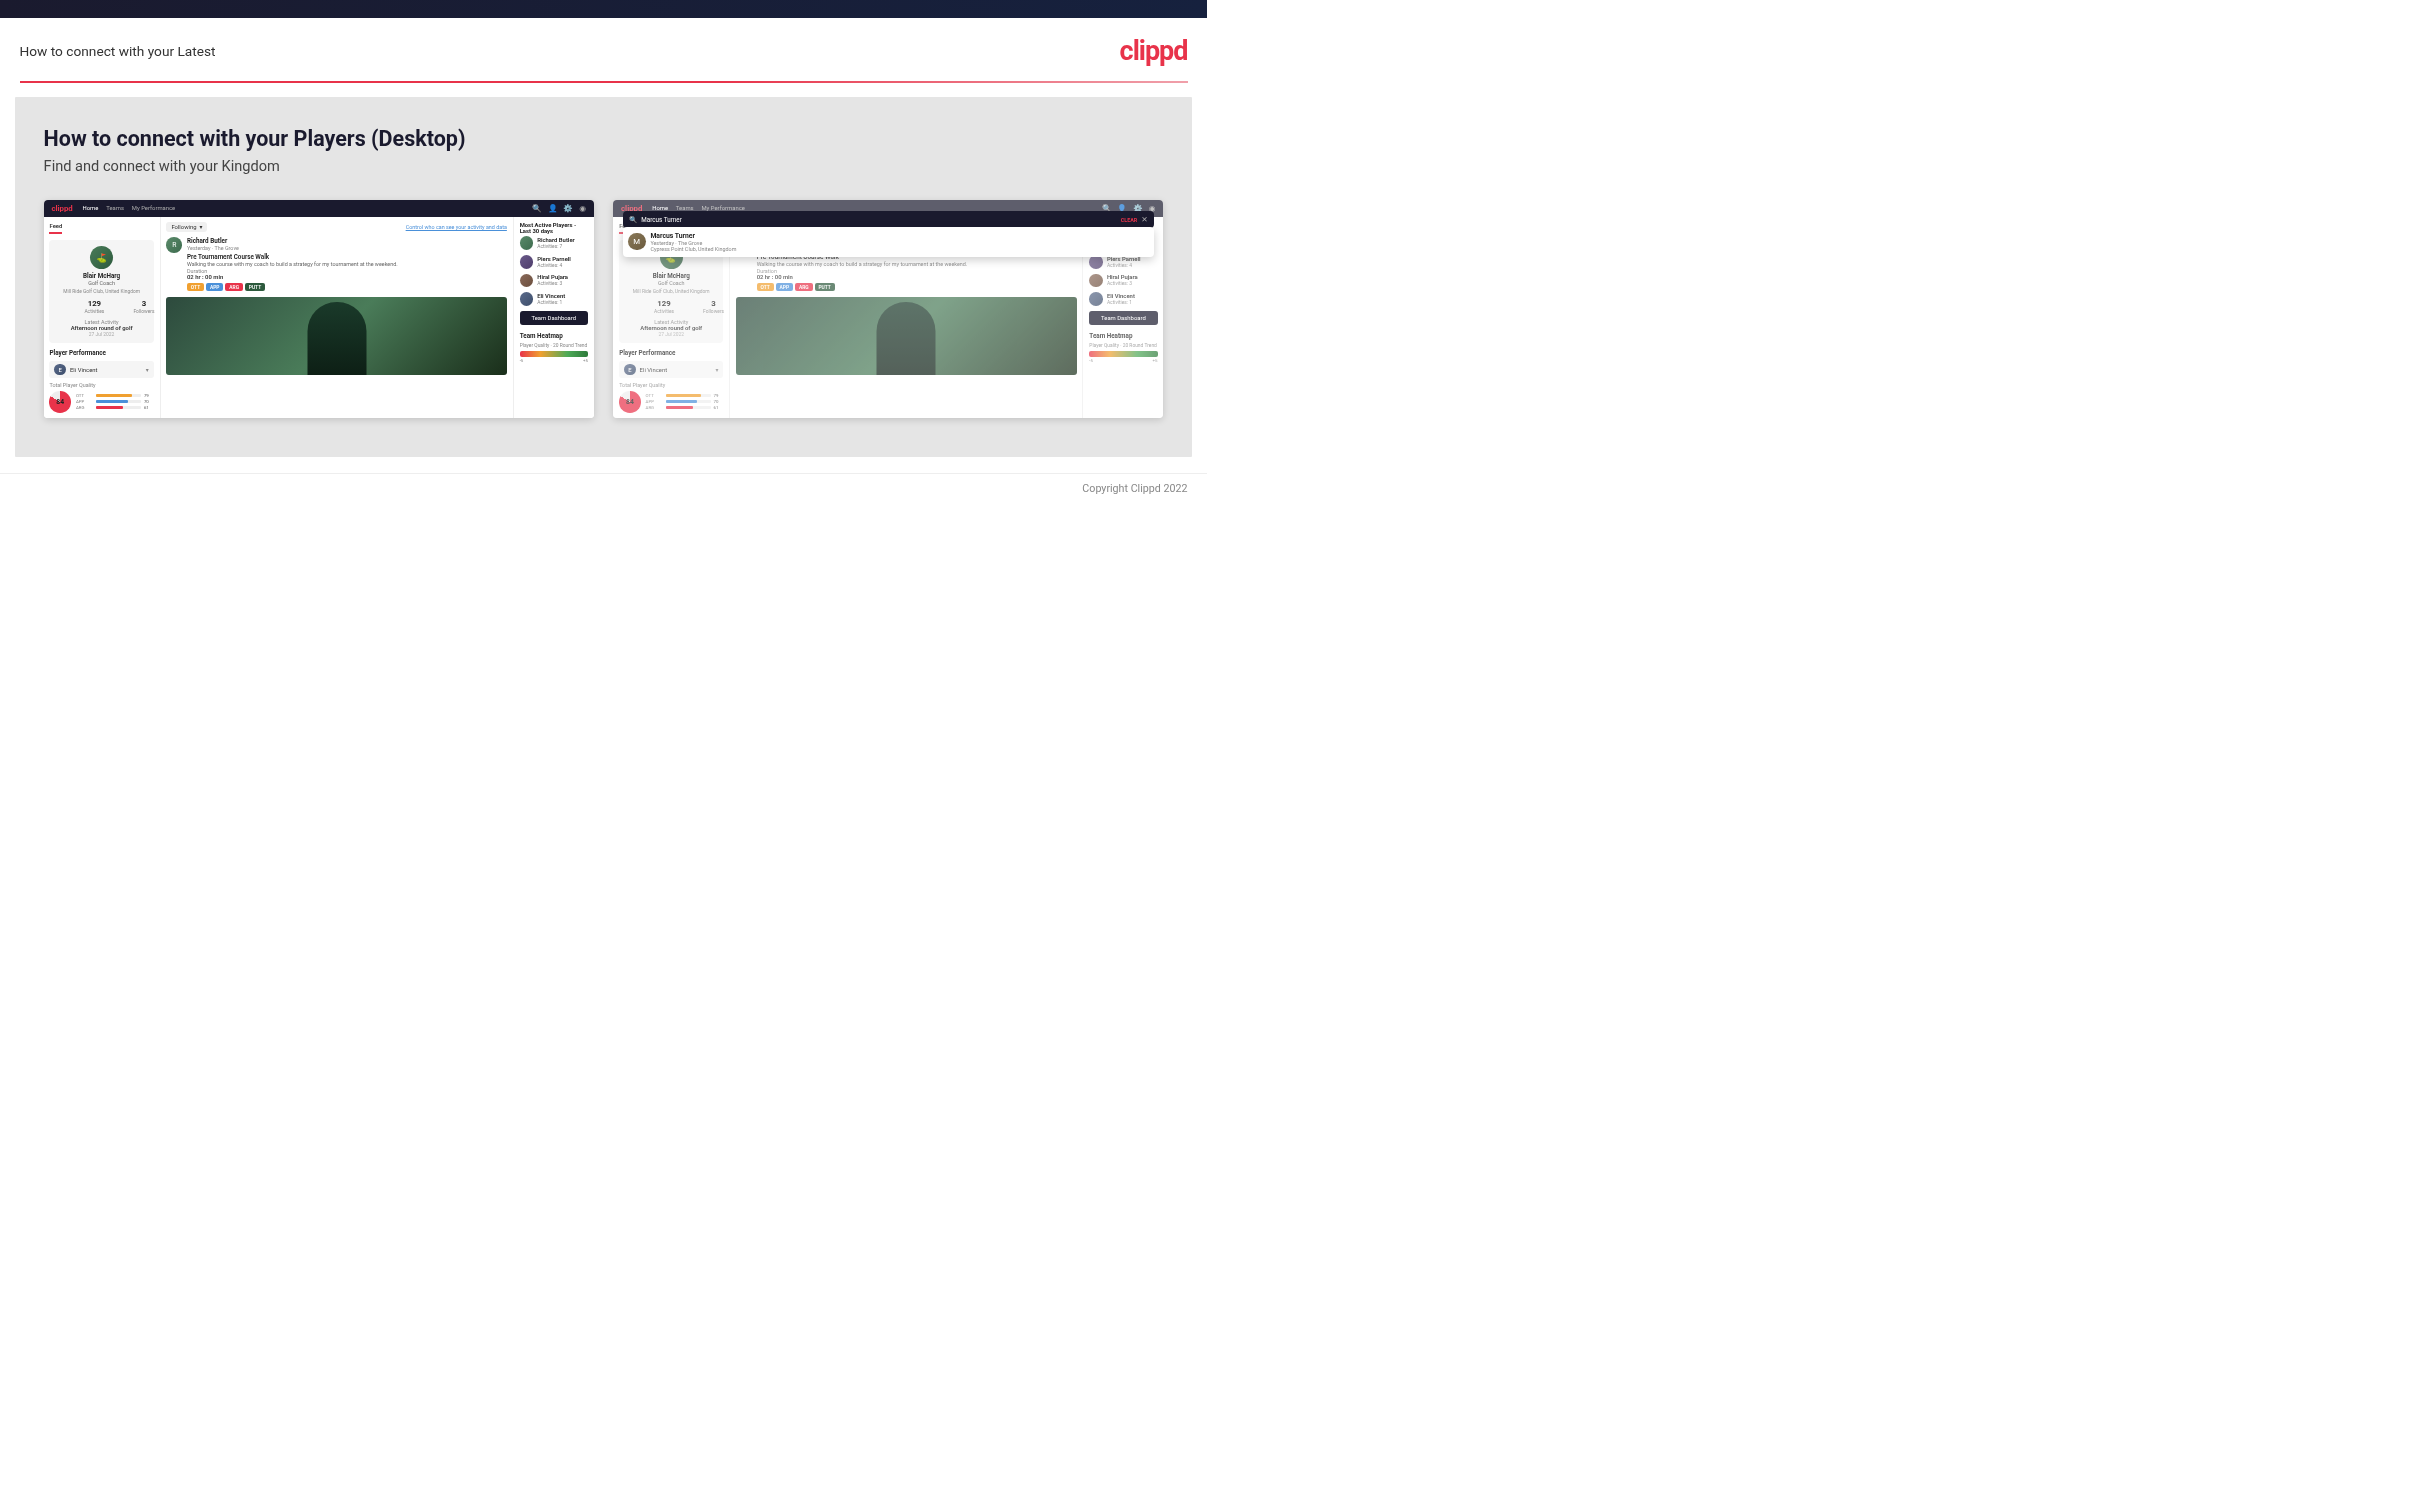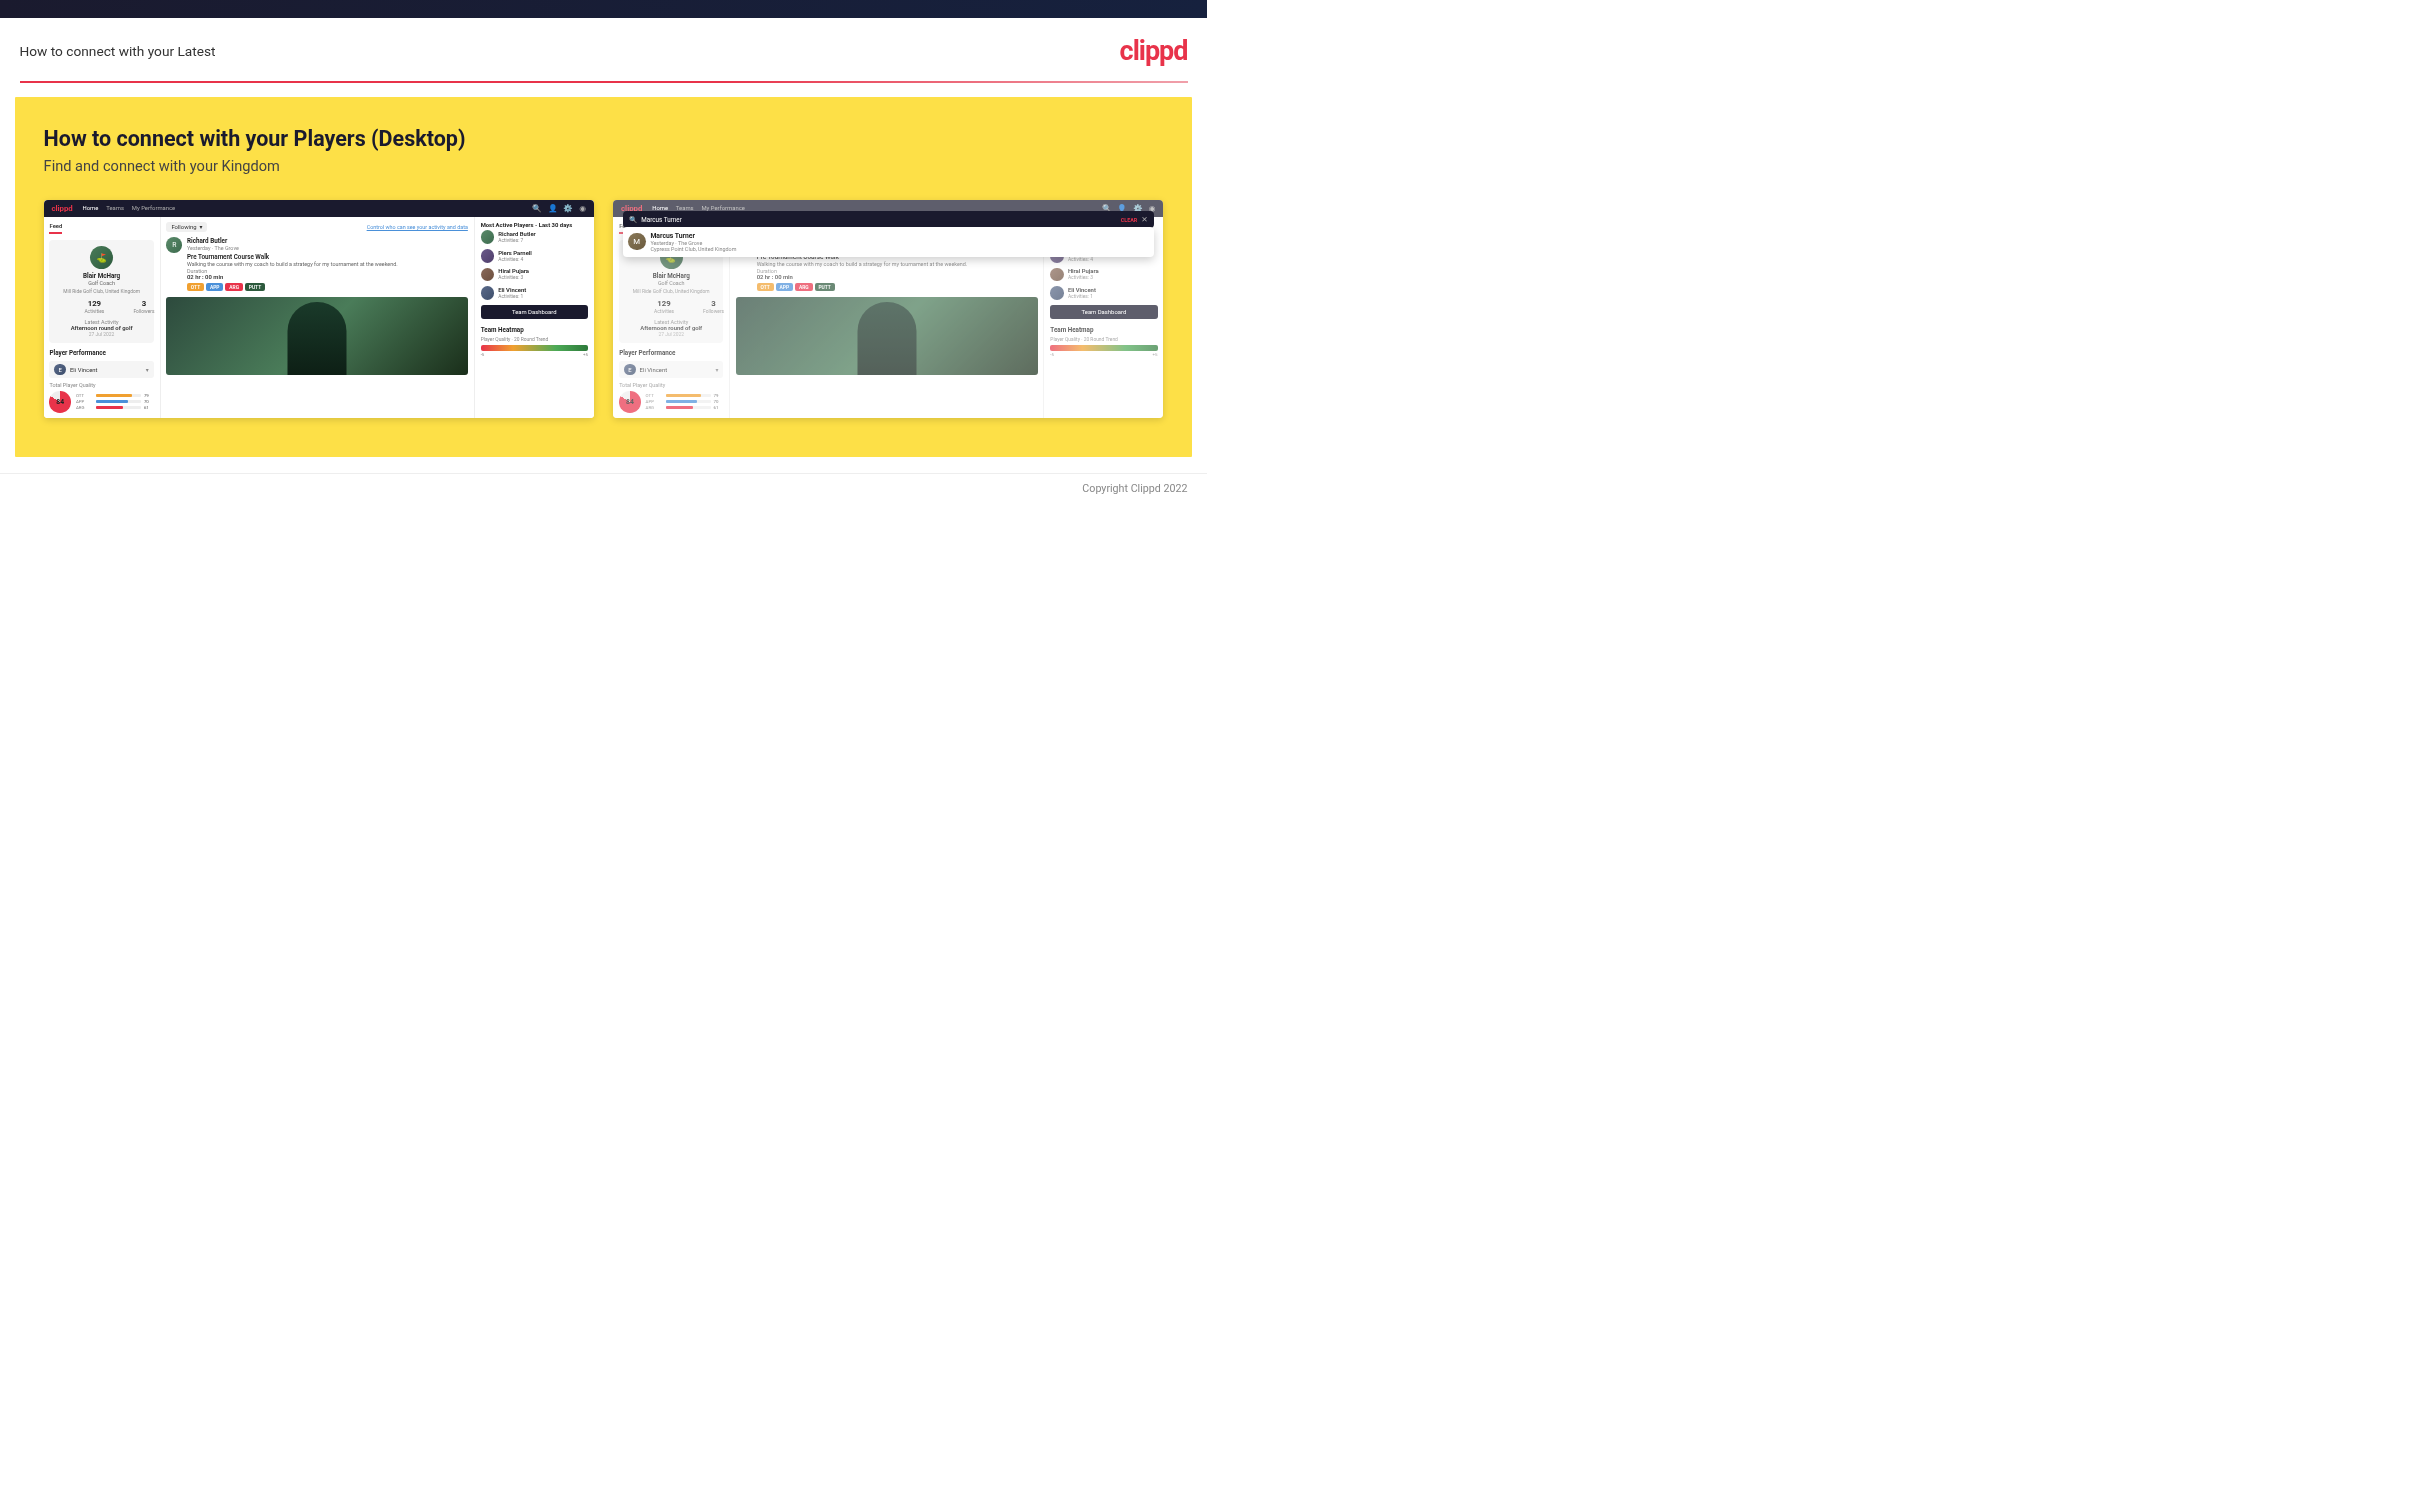--- a/index.html
+++ b/index.html
@@ -37,21 +37,21 @@
 
     
     .header-divider {
       height: 2px;
       background: linear-gradient(to right, #e8334a 60%, #f0a0aa 100%);
       margin: 0 19.5px;
     }
 
     
     .main-content {
-      background: #fde047;
+      background: #e5e5e5;
       margin: 14.6px;
       border-radius: 1px;
       padding: 29px 29px 39px 29px;
     }
 
     .section-title {
       font-size: 21.5px;
       font-weight: 700;
       color: #1a1a2e;
       margin-bottom: 5.9px;
@@ -410,21 +410,21 @@
       background: linear-gradient(to bottom, #1a3a2a, #0d1f15);
       border-radius: 29px 29px 0 0;
       position: absolute;
       bottom: 0;
       left: 50%;
       transform: translateX(-50%);
     }
 
     
     .app-right {
-      width: 120px;
+      width: 81px;
       border-left: 1px solid #eee;
       padding: 5.9px;
     }
     .most-active-title {
       font-size: 5.9px;
       font-weight: 700;
       color: #222;
       margin-bottom: 2px;
     }
     .player-row {

